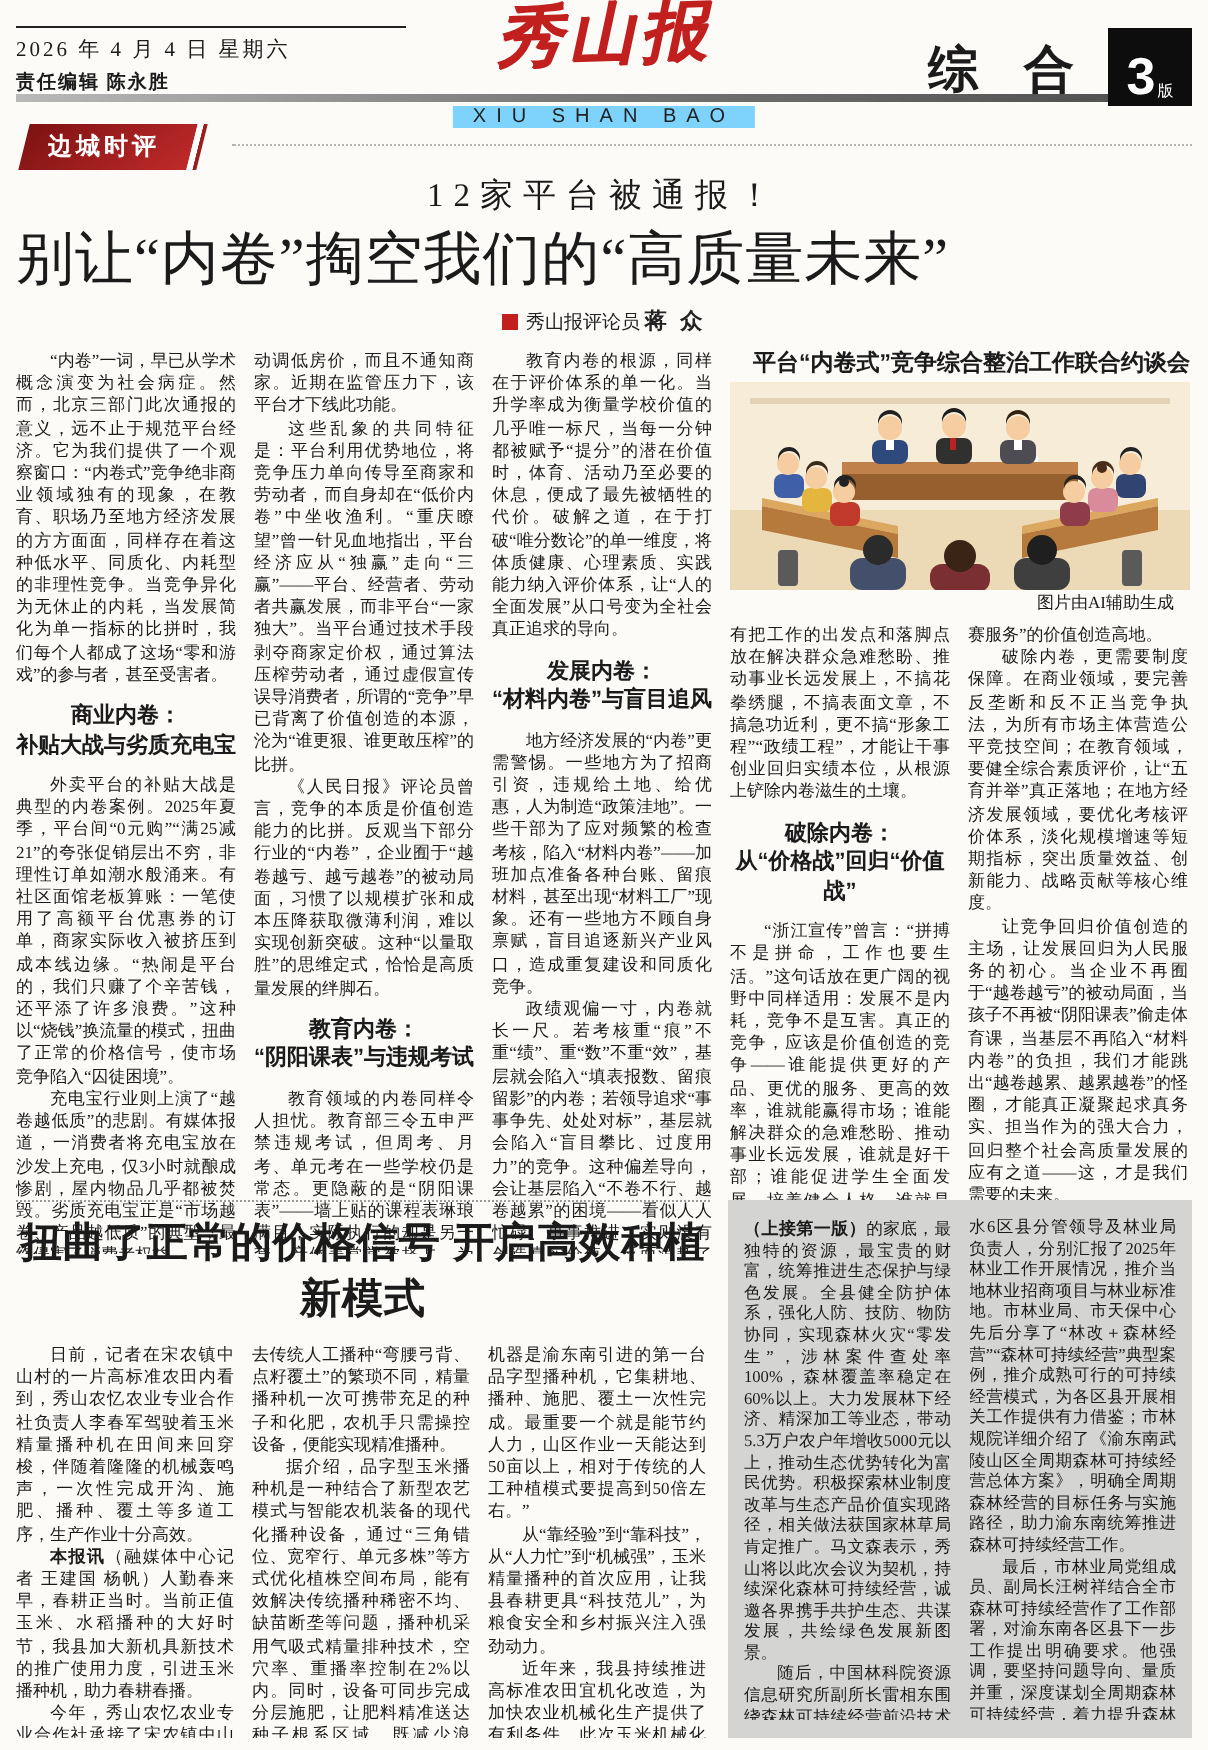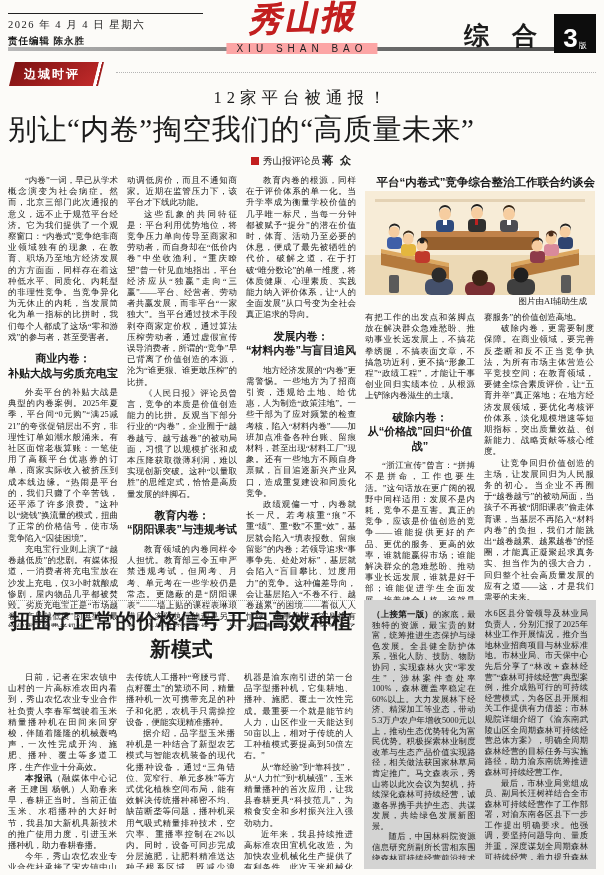--- a/index.html
+++ b/index.html
@@ -9,22 +9,22 @@
   
   .header{position:relative;height:57px;}
   .h-left{position:absolute;left:8px;top:13px;width:195px;border-top:1.6px solid #222;padding-top:4px;}
   .h-date{font-size:10.5px;letter-spacing:1.5px;}
   .h-editor{font-size:9.5px;font-weight:bold;margin-top:3px;letter-spacing:1px;}
   .header-bar{position:absolute;left:8px;right:8px;top:47px;height:4px;
               background:linear-gradient(90deg,#b9b9b9,#7a7a7a 45%,#4c4c4c);}
   .h-center{position:absolute;left:50%;top:1px;transform:translateX(-50%);text-align:center;z-index:2;}
   .masthead{color:#c21f1f;font-size:33px;font-weight:bold;font-style:italic;letter-spacing:3px;
             line-height:34px;transform:rotate(-2deg);text-shadow:0.5px 0.5px 0 #c21f1f;}
-  .pinyin{display:inline-block;background:#fca5a5;padding:0 10px;font-family:"Liberation Sans",sans-serif;
-          font-size:10px;letter-spacing:5px;color:#222;margin-top:8px;}
+  .pinyin{display:inline-block;background:#7dd3fc;padding:0 10px;font-family:"Liberation Sans",sans-serif;
+          font-size:10px;letter-spacing:5px;color:#222;margin-top:18px;}
   .h-right{position:absolute;right:8px;top:14px;display:flex;align-items:flex-end;gap:9px;z-index:3;}
   .section-name{font-family:"Liberation Sans",sans-serif;font-weight:bold;font-size:25px;
                 letter-spacing:8px;line-height:36px;}
   .page-box{background:#0d0d0d;color:#fff;width:42px;height:37px;display:flex;align-items:flex-end;
             justify-content:center;padding-bottom:2px;}
   .page-num{font-family:"Liberation Sans",sans-serif;font-size:26px;font-weight:bold;line-height:26px;}
   .page-unit{font-size:8px;margin-left:1px;}
 
   
   .lead{position:absolute;left:8px;right:8px;top:62px;}

